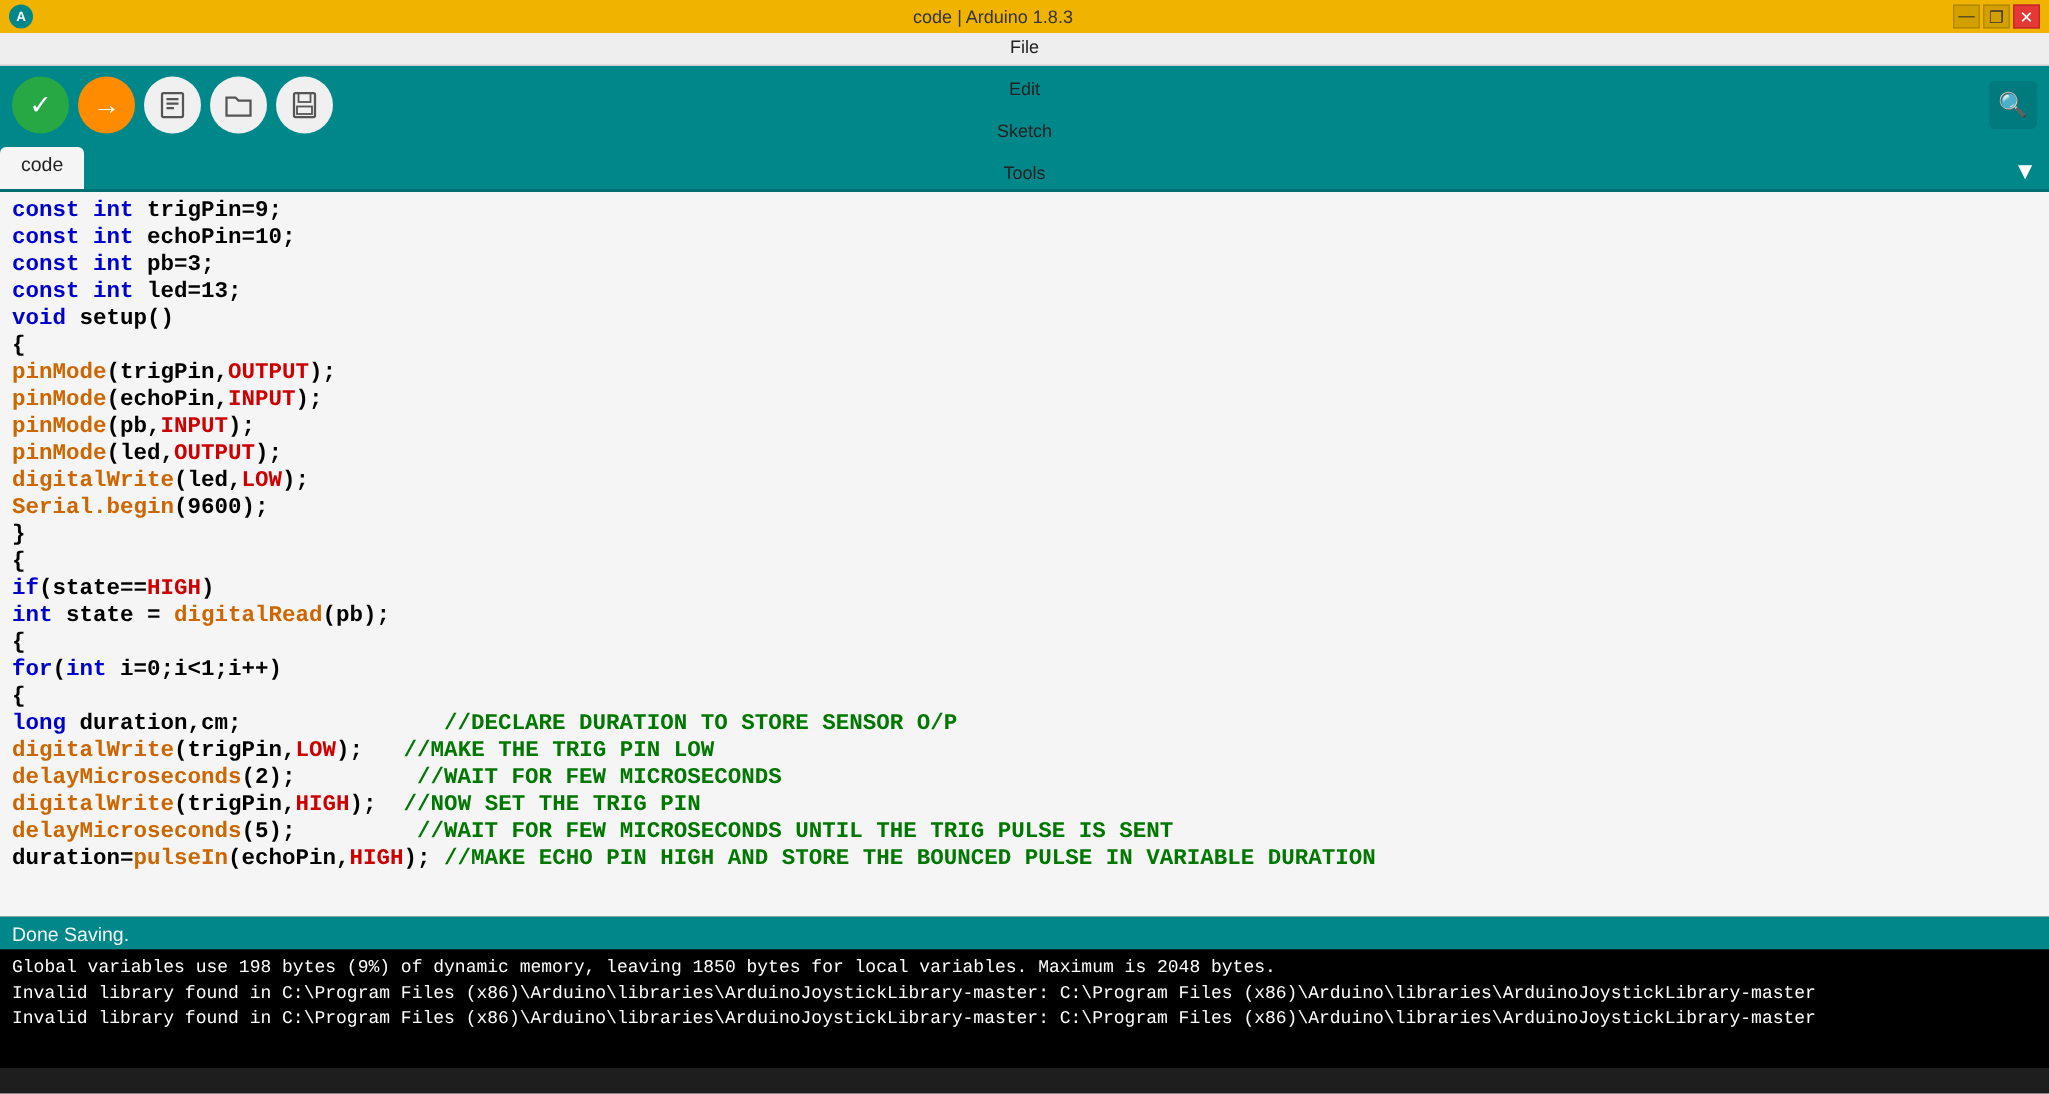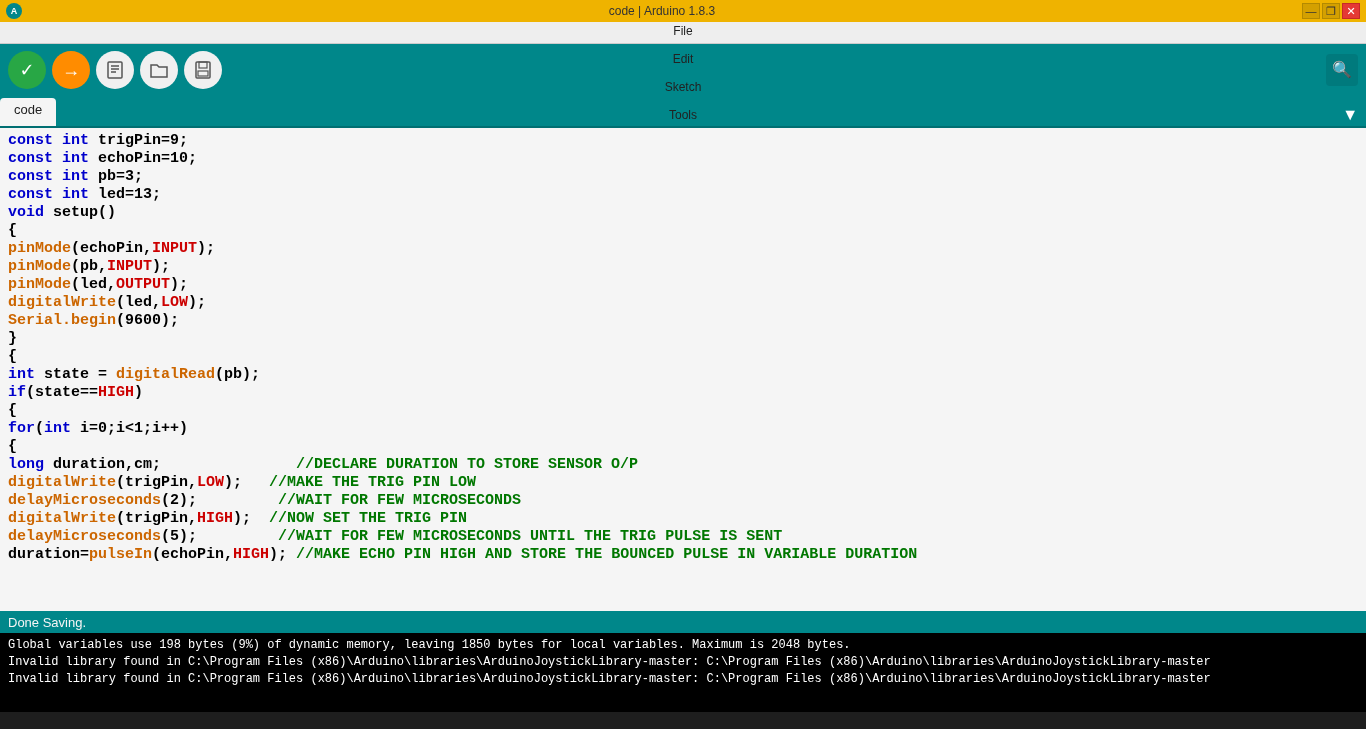--- a/index.html
+++ b/index.html
@@ -223,29 +223,30 @@
   <button id="tab-dropdown">▼</button>
 </div>
 
 <div id="editor">
 <span class="code-line"><span class="kw-blue">const int</span> trigPin=9;</span>
     <span class="code-line"><span class="kw-blue">const int</span> echoPin=10;</span>
     <span class="code-line"><span class="kw-blue">const int</span> pb=3;</span>
     <span class="code-line"><span class="kw-blue">const int</span> led=13;</span>
     <span class="code-line"><span class="kw-blue">void</span> setup()</span>
     <span class="code-line">{</span>
+    <span class="code-line"><span class="kw-orange">pinMode</span>(trigPin,<span class="kw-red">OUTPUT</span>);</span>
     <span class="code-line"><span class="kw-orange">pinMode</span>(echoPin,<span class="kw-red">INPUT</span>);</span>
     <span class="code-line"><span class="kw-orange">pinMode</span>(pb,<span class="kw-red">INPUT</span>);</span>
     <span class="code-line"><span class="kw-orange">pinMode</span>(led,<span class="kw-red">OUTPUT</span>);</span>
     <span class="code-line"><span class="kw-orange">digitalWrite</span>(led,<span class="kw-red">LOW</span>);</span>
     <span class="code-line"><span class="kw-orange">Serial.begin</span>(9600);</span>
     <span class="code-line">}</span>
     <span class="code-line">{</span>
+    <span class="code-line"><span class="kw-blue">if</span>(state==<span class="kw-red">HIGH</span>)</span>
     <span class="code-line"><span class="kw-blue">int</span> state = <span class="kw-orange">digitalRead</span>(pb);</span>
-    <span class="code-line"><span class="kw-blue">if</span>(state==<span class="kw-red">HIGH</span>)</span>
     <span class="code-line">{</span>
     <span class="code-line"><span class="kw-blue">for</span>(<span class="kw-blue">int</span> i=0;i&lt;1;i++)</span>
     <span class="code-line">{</span>
     <span class="code-line"><span class="kw-blue">long</span> duration,cm;               <span class="kw-green">//DECLARE DURATION TO STORE SENSOR O/P</span></span>
     <span class="code-line"><span class="kw-orange">digitalWrite</span>(trigPin,<span class="kw-red">LOW</span>);   <span class="kw-green">//MAKE THE TRIG PIN LOW</span></span>
     <span class="code-line"><span class="kw-orange">delayMicroseconds</span>(2);         <span class="kw-green">//WAIT FOR FEW MICROSECONDS</span></span>
     <span class="code-line"><span class="kw-orange">digitalWrite</span>(trigPin,<span class="kw-red">HIGH</span>);  <span class="kw-green">//NOW SET THE TRIG PIN</span></span>
     <span class="code-line"><span class="kw-orange">delayMicroseconds</span>(5);         <span class="kw-green">//WAIT FOR FEW MICROSECONDS UNTIL THE TRIG PULSE IS SENT</span></span>
     <span class="code-line">duration=<span class="kw-orange">pulseIn</span>(echoPin,<span class="kw-red">HIGH</span>); <span class="kw-green">//MAKE ECHO PIN HIGH AND STORE THE BOUNCED PULSE IN VARIABLE DURATION</span></span>
   </div>

